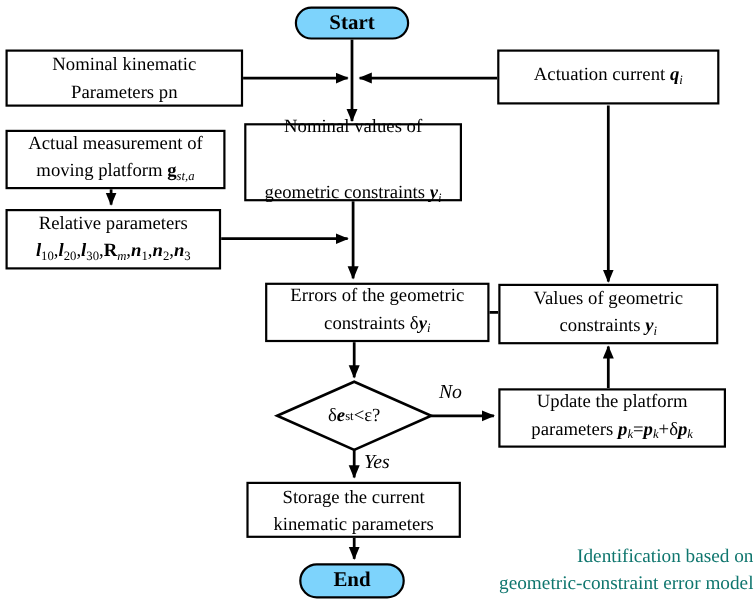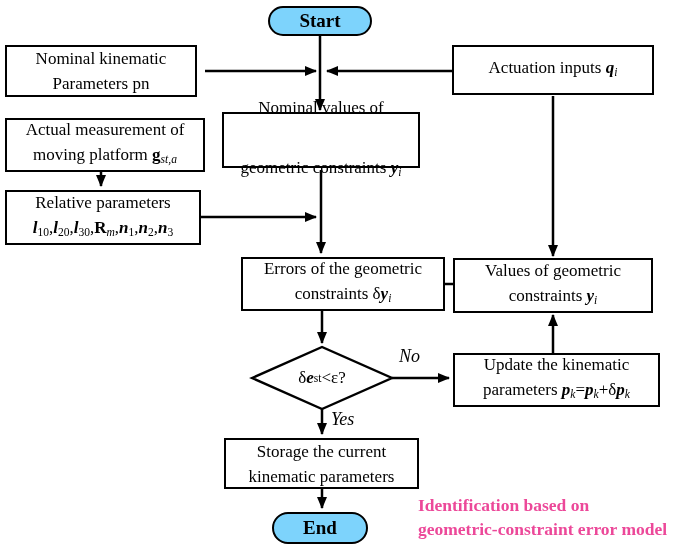--- a/index.html
+++ b/index.html
@@ -19,22 +19,22 @@
     position:absolute;background:#7dd3fc;border:2.6px solid #000;border-radius:17px;
     display:flex;align-items:center;justify-content:center;
     font-weight:bold;font-size:19px;box-sizing:border-box;
   }
   .diamond-label{
     position:absolute;display:flex;align-items:center;justify-content:center;
     font-size:17px;background:transparent;
   }
   .edge-label{position:absolute;font-style:italic;font-size:18px;}
   .caption{
-    position:absolute;font-weight:bold;font-size:17.5px;line-height:24px;
-    text-align:left;color:#ec4899;
+    position:absolute;font-weight:normal;font-size:17.5px;line-height:24px;
+    text-align:right;color:#0f766e;
   }
   
   .rt-n{font-style:normal;}
   .rt-b{font-weight:bold;}
   .rt-bi{font-weight:bold;font-style:italic;}
   .rt-sub{font-size:0.68em;vertical-align:-0.28em;}
   .rt-subi{font-size:0.68em;vertical-align:-0.28em;font-style:italic;}
 </style>
 </head>
 <body>
@@ -65,56 +65,56 @@
     <polygon points="252,378 322,347 392,378 322,409" fill="#ffffff" stroke-width="2.4"></polygon>
   </svg>
 
   <div class="pill" style="left:268px;top:6px;width:104px;height:30px;">
     <span>Start</span>
   </div>
   <div class="pill" style="left:272px;top:512px;width:96px;height:32px;">
     <span>End</span>
   </div>
 
-  <div class="box" style="left:5px;top:45px;width:192px;height:52px;">
+  <div class="box" style="left:5px;top:45px;width:216px;height:52px;">
     <div class="line">Nominal kinematic</div>
     <div class="line">Parameters pn</div>
   </div>
 
   <div class="box" style="left:452px;top:45px;width:202px;height:50px;">
-    <div class="line"><span class="rt-n">Actuation inputs </span><span class="rt-bi">q</span><span class="rt-subi">i</span></div>
+    <div class="line"><span class="rt-n">Actuation current </span><span class="rt-bi">q</span><span class="rt-subi">i</span></div>
   </div>
 
   <div class="box" style="left:5px;top:118px;width:200px;height:54px;">
     <div class="line">Actual measurement of</div>
     <div class="line"><span class="rt-n">moving platform </span><span class="rt-b">g</span><span class="rt-subi">st,a</span></div>
   </div>
 
   <div class="box" style="left:5px;top:190px;width:196px;height:55px;">
     <div class="line">Relative parameters</div>
     <div class="line"><span class="rt-bi">l</span><span class="rt-sub">10</span><span class="rt-n">,</span><span class="rt-bi">l</span><span class="rt-sub">20</span><span class="rt-n">,</span><span class="rt-bi">l</span><span class="rt-sub">30</span><span class="rt-n">,</span><span class="rt-b">R</span><span class="rt-subi">m</span><span class="rt-n">,</span><span class="rt-bi">n</span><span class="rt-sub">1</span><span class="rt-n">,</span><span class="rt-bi">n</span><span class="rt-sub">2</span><span class="rt-n">,</span><span class="rt-bi">n</span><span class="rt-sub">3</span></div>
   </div>
 
-  <div class="box" style="left:222px;top:112px;width:198px;height:56px;gap:35px;">
+  <div class="box" style="left:222px;top:112px;width:198px;height:71px;gap:35px;">
     <div class="line">Nominal values of</div>
     <div class="line"><span class="rt-n">geometric constraints </span><span class="rt-bi">y</span><span class="rt-subi">i</span></div>
   </div>
 
   <div class="box" style="left:221px;top:257px;width:204px;height:54px;margin-left:20px;">
     <div class="line">Errors of the geometric</div>
     <div class="line"><span class="rt-n">constraints δ</span><span class="rt-bi">y</span><span class="rt-subi">i</span></div>
   </div>
 
   <div class="box" style="left:453px;top:258px;width:200px;height:55px;">
     <div class="line">Values of geometric</div>
     <div class="line"><span class="rt-n">constraints </span><span class="rt-bi">y</span><span class="rt-subi">i</span></div>
   </div>
 
   <div class="box" style="left:453px;top:353px;width:207px;height:54px;">
-    <div class="line">Update the kinematic</div>
+    <div class="line">Update the platform</div>
     <div class="line"><span class="rt-n">parameters </span><span class="rt-bi">p</span><span class="rt-subi">k</span><span class="rt-n">=</span><span class="rt-bi">p</span><span class="rt-subi">k</span><span class="rt-n">+δ</span><span class="rt-bi">p</span><span class="rt-subi">k</span></div>
   </div>
 
   <div class="box" style="left:224px;top:438px;width:195px;height:51px;">
     <div class="line">Storage the current</div>
     <div class="line">kinematic parameters</div>
   </div>
 
   <div class="diamond-label" style="left:252px;top:364px;width:140px;height:28px;">
       <span class="rt-n">δ</span>

